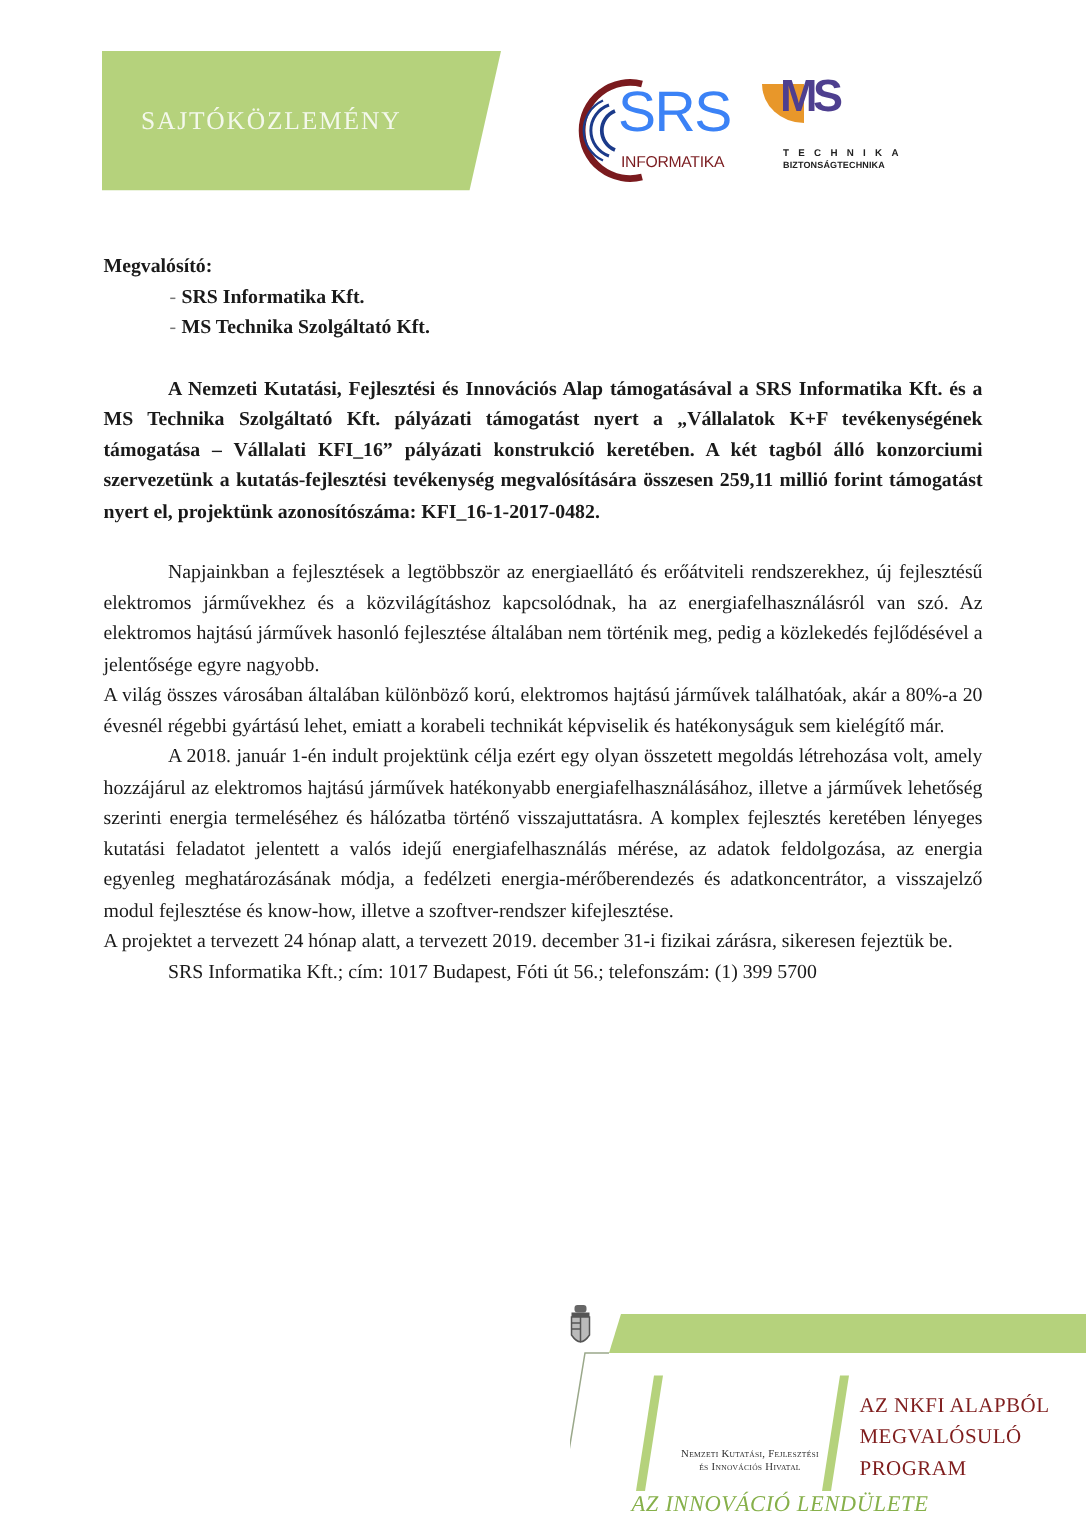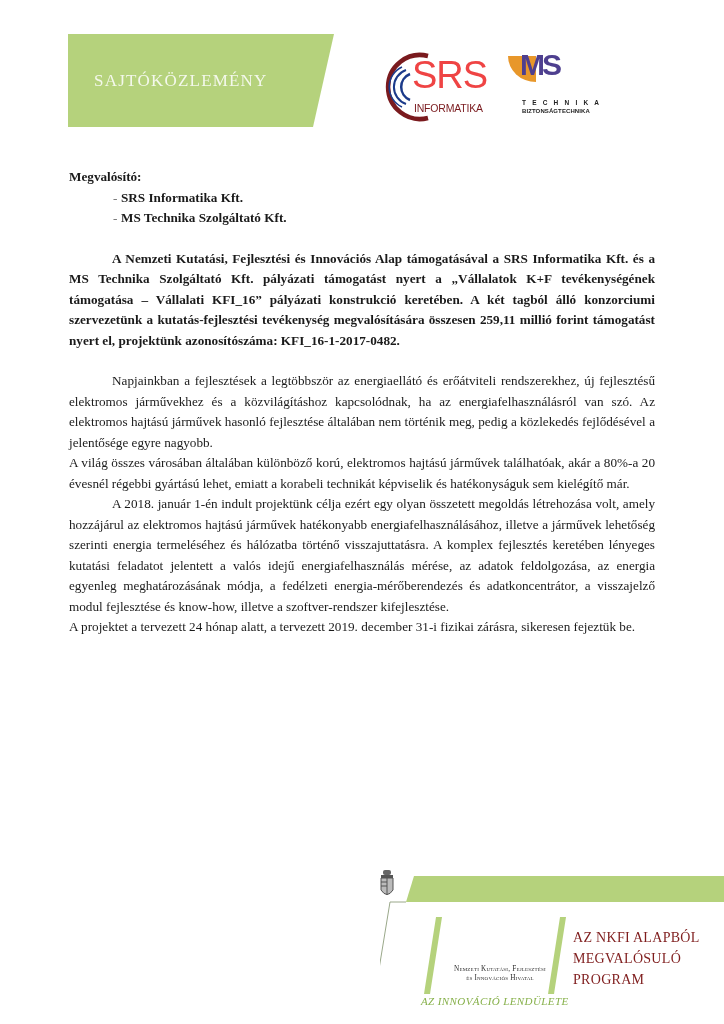--- a/index.html
+++ b/index.html
@@ -8,21 +8,21 @@
 
   
   .banner { position: absolute; left: 68px; top: 34px; width: 266px; height: 93px; padding-left: 24px; }
   .banner svg { position: absolute; left: 0; top: 0; }
   .banner-text { position: absolute; left: 26px; top: 37px; font-size: 17px; letter-spacing: 1.2px;
                  color: #f4f8ec; font-family: "Liberation Serif", "DejaVu Serif", serif; }
 
   
   .logo-srs { position: absolute; left: 378px; top: 52px; width: 115px; height: 70px; }
   .logo-srs .srs-text { position: absolute; left: 34px; top: 2px; font-family: "Liberation Sans", sans-serif;
-                        font-size: 38px; color: #ef4444; letter-spacing: -1px; font-weight: normal; }
+                        font-size: 38px; color: #3b82f6; letter-spacing: -1px; font-weight: normal; }
   .logo-srs .srs-sub { position: absolute; left: 36px; top: 50px; font-family: "Liberation Sans", sans-serif;
                        font-size: 10.5px; color: #7a1a1e; letter-spacing: -0.2px; font-weight: normal; }
   .logo-srs svg { position: absolute; left: 0; top: 0; }
 
   .logo-ms { position: absolute; left: 506px; top: 54px; width: 92px; height: 68px; }
   .logo-ms svg { position: absolute; left: 0; top: 0; }
   .logo-ms .ms-text { position: absolute; left: 14px; top: -6px; font-family: "Liberation Sans", sans-serif;
                       font-weight: bold; font-size: 30px; color: #4e3f8f; letter-spacing: -3px; }
   .logo-ms .ms-tech { position: absolute; left: 16px; top: 45px; font-family: "Liberation Sans", sans-serif;
                       font-size: 6.5px; letter-spacing: 6.2px; color: #222; font-weight: bold; }
@@ -39,21 +39,21 @@
   .list li { position: relative; padding-left: 52px; }
   .list li .dash { position: absolute; left: 44px; top: 0; font-weight: normal; color: #777; }
   .contact-label { margin-top: 20px; }
   .contact-line { padding-left: 43px; }
 
   
   .footer { position: absolute; left: 380px; top: 870px; width: 344px; height: 154px; }
   .footer svg { position: absolute; left: 0; top: 0; }
   .nkfih-name { position: absolute; left: 60px; top: 95px; width: 120px; text-align: center;
                 font-size: 7.2px; line-height: 9px; color: #2c2c2c; font-variant: small-caps; letter-spacing: 0.2px; font-family: Liberation Serif, serif; }
-  .nkfih-slogan { position: absolute; left: 41px; top: 125px; font-size: 11px; font-style: italic;
+  .nkfih-slogan { position: absolute; left: 41px; top: 125px; font-size: 15px; font-style: italic;
                   color: #86b04a; letter-spacing: 0.4px; white-space: nowrap; }
   .nkfi-program { position: absolute; left: 193px; top: 57px; font-size: 14px; line-height: 21px;
                   color: #7f1d1d; letter-spacing: 0.3px; }
   .crest { position: absolute; left: 104px; top: 56px; }
 </style>
 </head>
 <body>
 
 <div class="banner">
   <svg width="266" height="93" viewBox="0 0 266 93">
@@ -95,20 +95,21 @@
       <span>MS Technika Szolgáltató Kft.</span>
     </li>
   </ul>
   <div class="gap-lg"></div>
   <p class="p bold indent">A Nemzeti Kutatási, Fejlesztési és Innovációs Alap támogatásával a SRS Informatika Kft. és a MS Technika Szolgáltató Kft. pályázati támogatást nyert a „Vállalatok K+F tevékenységének támogatása – Vállalati KFI_16” pályázati konstrukció keretében. A két tagból álló konzorciumi szervezetünk a kutatás-fejlesztési tevékenység megvalósítására összesen 259,11 millió forint támogatást nyert el, projektünk azonosítószáma: KFI_16-1-2017-0482.</p>
   <div class="gap-lg"></div>
   <p class="p indent">Napjainkban a fejlesztések a legtöbbször az energiaellátó és erőátviteli rendszerekhez, új fejlesztésű elektromos járművekhez és a közvilágításhoz kapcsolódnak, ha az energiafelhasználásról van szó. Az elektromos hajtású járművek hasonló fejlesztése általában nem történik meg, pedig a közlekedés fejlődésével a jelentősége egyre nagyobb.</p>
   <p class="p">A világ összes városában általában különböző korú, elektromos hajtású járművek találhatóak, akár a 80%-a 20 évesnél régebbi gyártású lehet, emiatt a korabeli technikát képviselik és hatékonyságuk sem kielégítő már.</p>
   <p class="p indent">A 2018. január 1-én indult projektünk célja ezért egy olyan összetett megoldás létrehozása volt, amely hozzájárul az elektromos hajtású járművek hatékonyabb energiafelhasználásához, illetve a járművek lehetőség szerinti energia termeléséhez és hálózatba történő visszajuttatásra. A komplex fejlesztés keretében lényeges kutatási feladatot jelentett a valós idejű energiafelhasználás mérése, az adatok feldolgozása, az energia egyenleg meghatározásának módja, a fedélzeti energia-mérőberendezés és adatkoncentrátor, a visszajelző modul fejlesztése és know-how, illetve a szoftver-rendszer kifejlesztése.</p>
   <p class="p">A projektet a tervezett 24 hónap alatt, a tervezett 2019. december 31-i fizikai zárásra, sikeresen fejeztük be.</p>
+  <p class="p contact-line">SRS Informatika Kft.; cím: 1017 Budapest, Fóti út 56.; telefonszám: (1) 399 5700</p>
 </div>
 
 <div class="footer">
   <svg width="344" height="154" viewBox="0 0 344 154">
     <polygon points="34,6 344,6 344,32 26,32" fill="#b5d27c"></polygon>
     <polyline points="26,32 10,32 -10,154" fill="none" stroke="#9aa88a" stroke-width="1"></polyline>
     <polygon points="56,47 62,47 50,124 44,124" fill="#b5d27c"></polygon>
     <polygon points="180,47 186,47 174,124 168,124" fill="#b5d27c"></polygon>
   </svg>
   <svg class="crest" width="14" height="30" viewBox="0 0 14 30">

